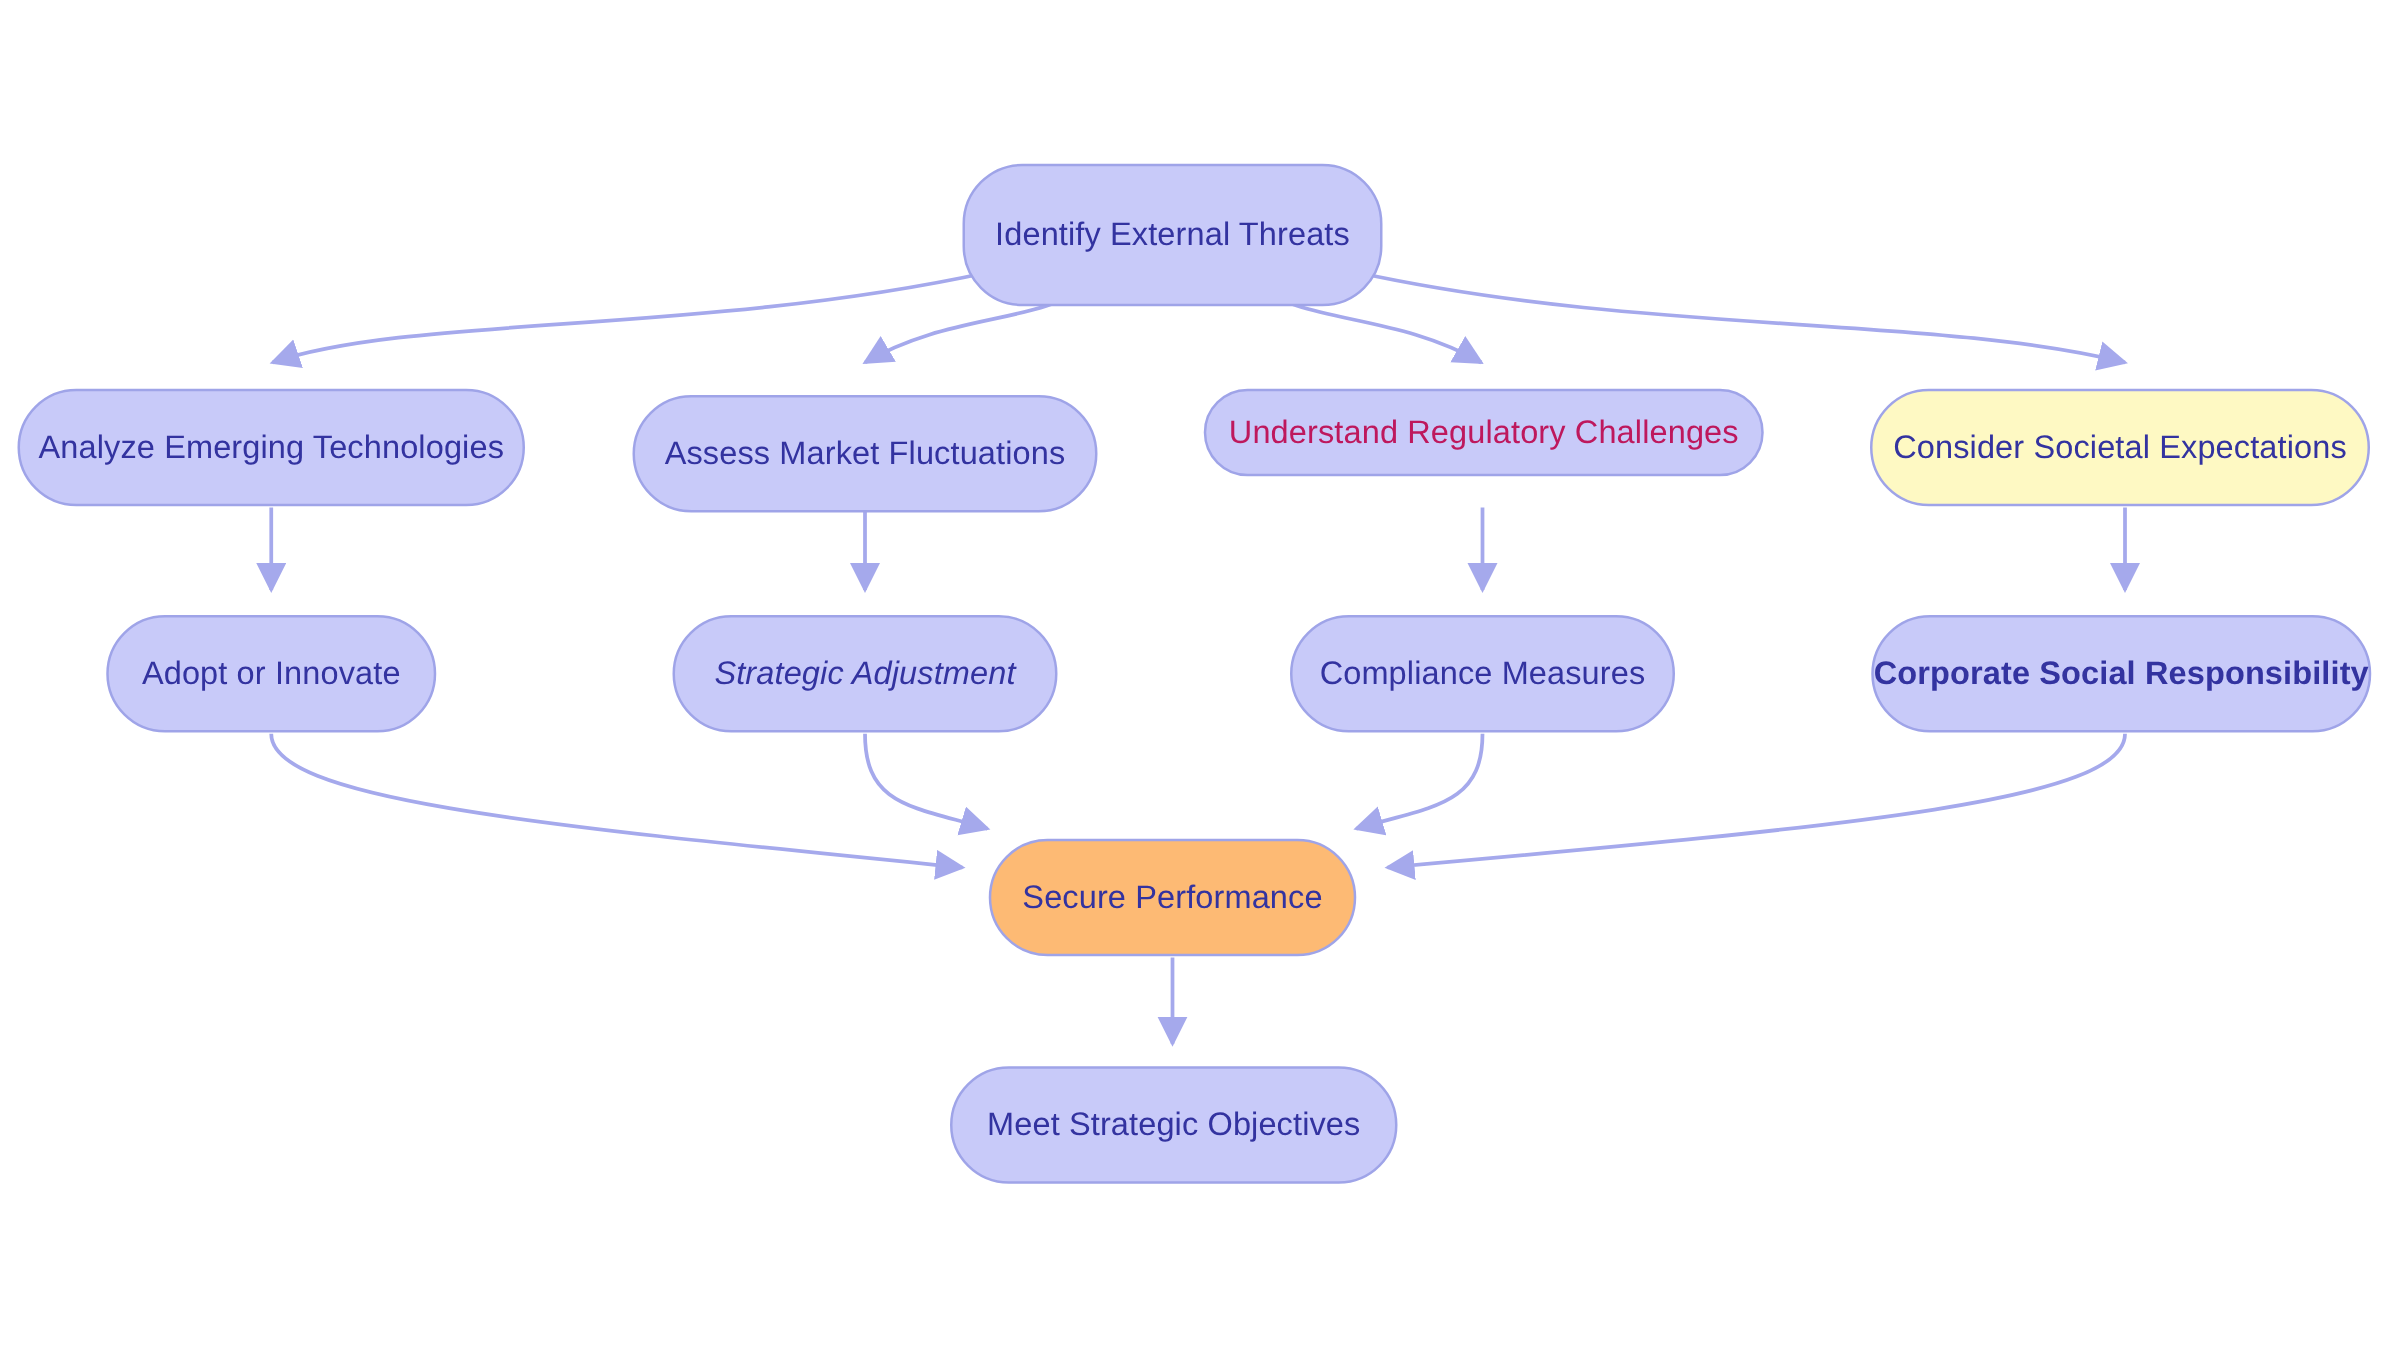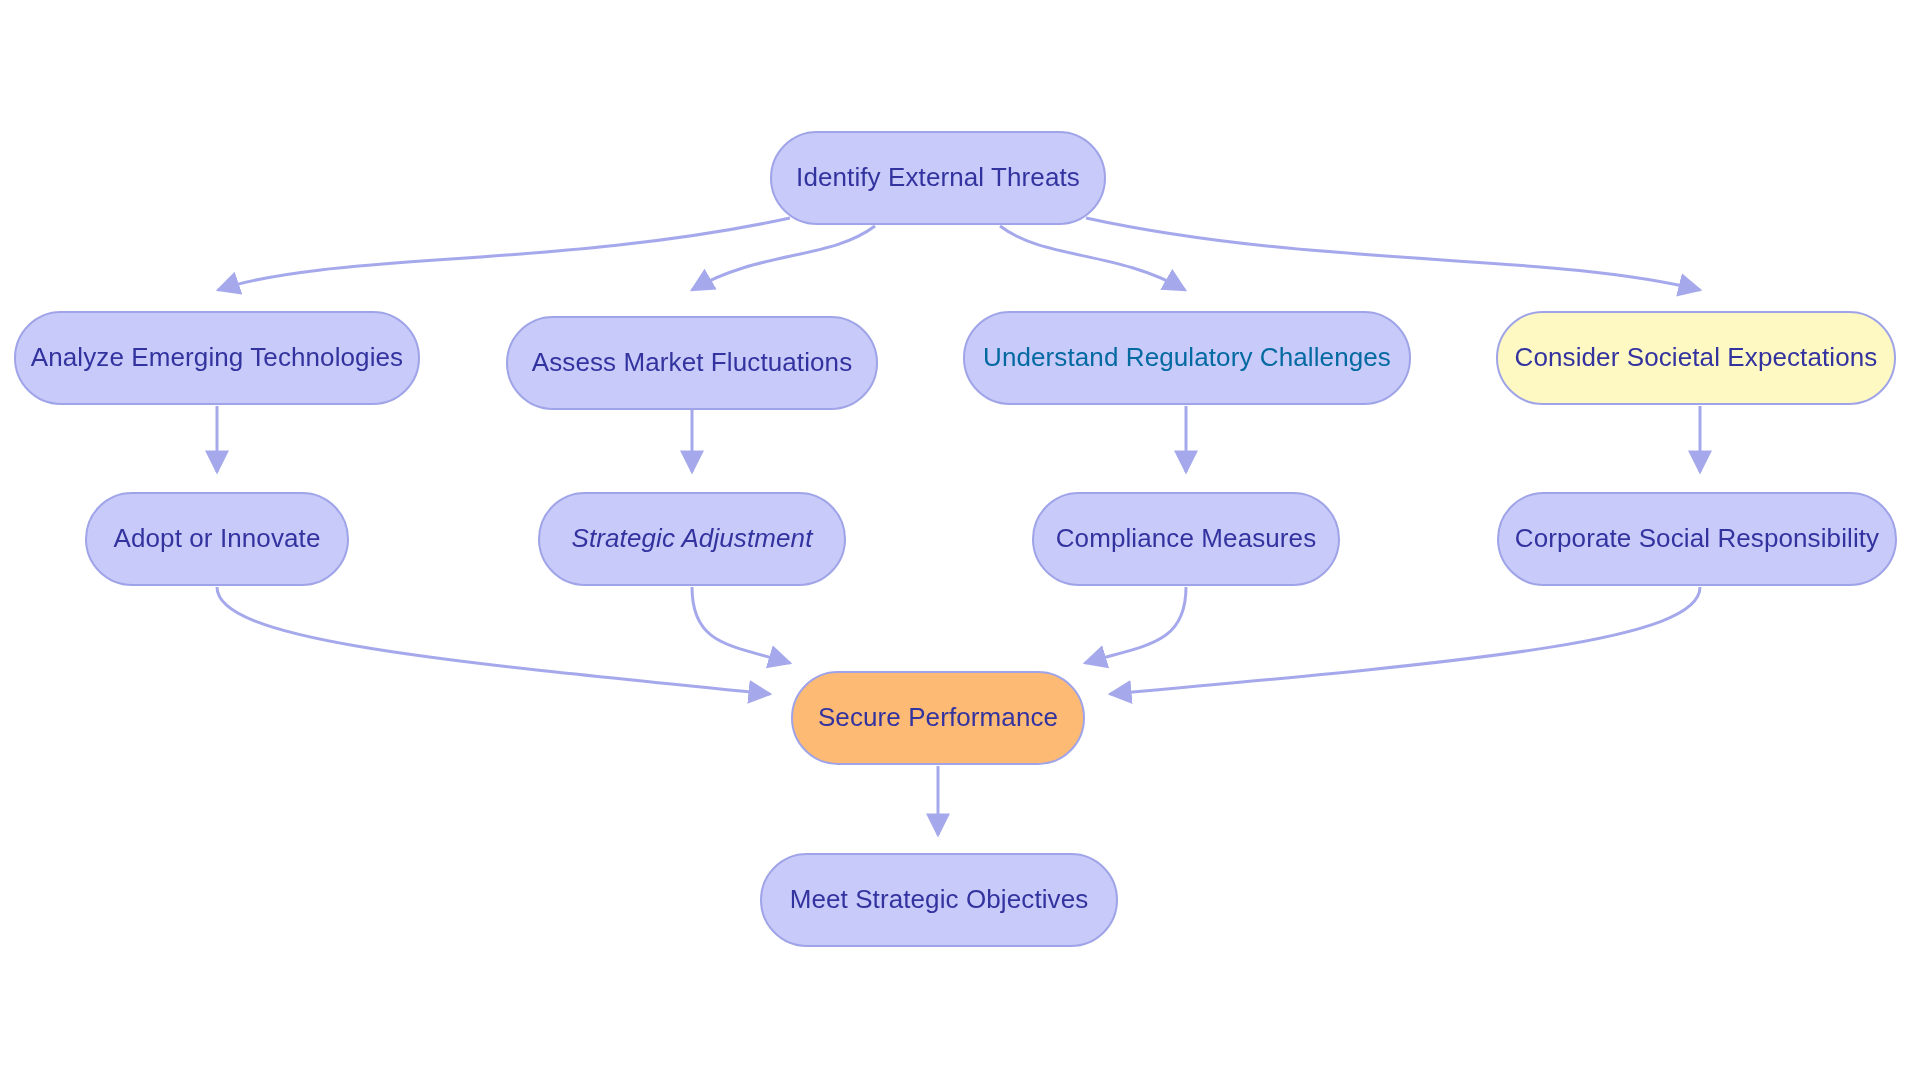--- a/index.html
+++ b/index.html
@@ -70,45 +70,45 @@
         <path d="M 1700 406 L 1700 472" stroke="#a5a9ec" stroke-width="3" fill="none" marker-end="url(#arrow)"></path>
         <path d="M 217 587 C 217 640 430 660 770 694" stroke="#a5a9ec" stroke-width="3" fill="none" marker-end="url(#arrow)"></path>
         <path d="M 692 587 C 692 645 730 645 790 663" stroke="#a5a9ec" stroke-width="3" fill="none" marker-end="url(#arrow)"></path>
         <path d="M 1186 587 C 1186 645 1145 645 1085 663" stroke="#a5a9ec" stroke-width="3" fill="none" marker-end="url(#arrow)"></path>
         <path d="M 1700 587 C 1700 640 1490 660 1110 694" stroke="#a5a9ec" stroke-width="3" fill="none" marker-end="url(#arrow)"></path>
         <path d="M 938 766 L 938 835" stroke="#a5a9ec" stroke-width="3" fill="none" marker-end="url(#arrow)"></path>
       </g>
   </svg>
 
   <div id="nodes-layer">
-      <div class="node" style="left: 770px; top: 131px; width: 336px; height: 94px; background: rgb(200, 202, 249); border-color: rgb(159, 164, 232); color: rgb(51, 51, 160);">
+      <div class="node" style="left: 770px; top: 131px; width: 336px; height: 114px; background: rgb(200, 202, 249); border-color: rgb(159, 164, 232); color: rgb(51, 51, 160);">
         <span class="node-label">Identify External Threats</span>
       </div>
       <div class="node" style="left: 14px; top: 311px; width: 406px; height: 94px; background: rgb(200, 202, 249); border-color: rgb(159, 164, 232); color: rgb(51, 51, 160);">
         <span class="node-label">Analyze Emerging Technologies</span>
       </div>
       <div class="node" style="left: 506px; top: 316px; width: 372px; height: 94px; background: rgb(200, 202, 249); border-color: rgb(159, 164, 232); color: rgb(51, 51, 160);">
         <span class="node-label">Assess Market Fluctuations</span>
       </div>
-      <div class="node" style="left: 963px; top: 311px; width: 448px; height: 94px; background: rgb(200, 202, 249); border-color: rgb(159, 164, 232); color: #0369a1; text-align: right;">
+      <div class="node" style="left: 963px; top: 311px; width: 448px; height: 70px; background: rgb(200, 202, 249); border-color: rgb(159, 164, 232); color: #be185d; text-align: right;">
         <span class="node-label">Understand Regulatory Challenges</span>
       </div>
       <div class="node" style="left: 1496px; top: 311px; width: 400px; height: 94px; background: #fef9c3; border-color: rgb(159, 164, 232); color: rgb(51, 51, 160);">
         <span class="node-label">Consider Societal Expectations</span>
       </div>
       <div class="node" style="left: 85px; top: 492px; width: 264px; height: 94px; background: rgb(200, 202, 249); border-color: rgb(159, 164, 232); color: rgb(51, 51, 160);">
         <span class="node-label">Adopt or Innovate</span>
       </div>
       <div class="node" style="left: 538px; top: 492px; width: 308px; height: 94px; background: rgb(200, 202, 249); border-color: rgb(159, 164, 232); color: rgb(51, 51, 160); font-style: italic;">
         <span class="node-label">Strategic Adjustment</span>
       </div>
       <div class="node" style="left: 1032px; top: 492px; width: 308px; height: 94px; background: rgb(200, 202, 249); border-color: rgb(159, 164, 232); color: rgb(51, 51, 160);">
         <span class="node-label">Compliance Measures</span>
       </div>
-      <div class="node" style="left: 1497px; top: 492px; width: 400px; height: 94px; background: rgb(200, 202, 249); border-color: rgb(159, 164, 232); color: rgb(51, 51, 160);">
+      <div class="node" style="left: 1497px; top: 492px; width: 400px; height: 94px; background: rgb(200, 202, 249); border-color: rgb(159, 164, 232); color: rgb(51, 51, 160); font-weight: bold;">
         <span class="node-label">Corporate Social Responsibility</span>
       </div>
       <div class="node" style="left: 791px; top: 671px; width: 294px; height: 94px; background: #fdba74; border-color: rgb(159, 164, 232); color: rgb(51, 51, 160);">
         <span class="node-label">Secure Performance</span>
       </div>
       <div class="node" style="left: 760px; top: 853px; width: 358px; height: 94px; background: rgb(200, 202, 249); border-color: rgb(159, 164, 232); color: rgb(51, 51, 160);">
         <span class="node-label">Meet Strategic Objectives</span>
       </div>
     </div>
 

